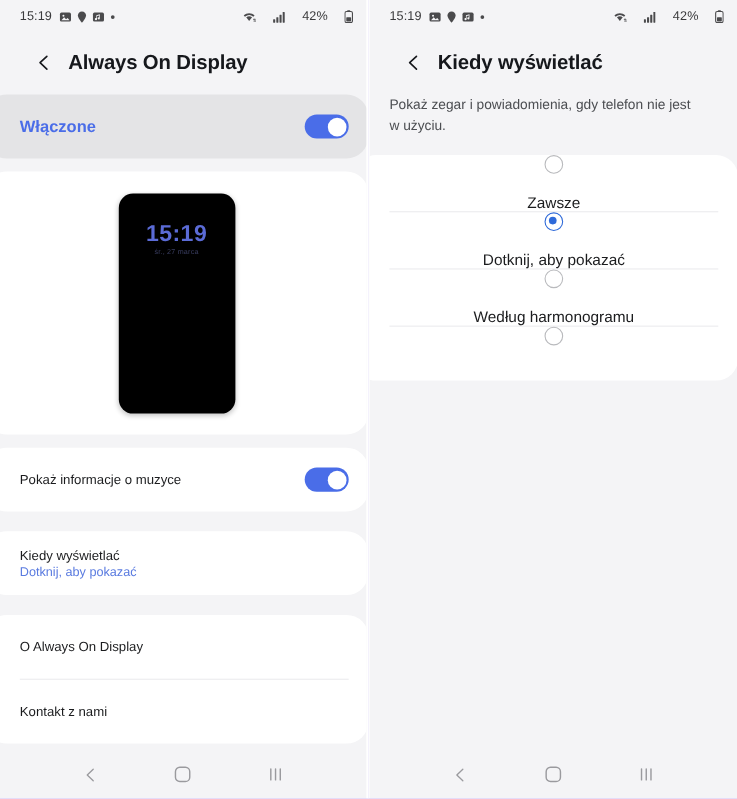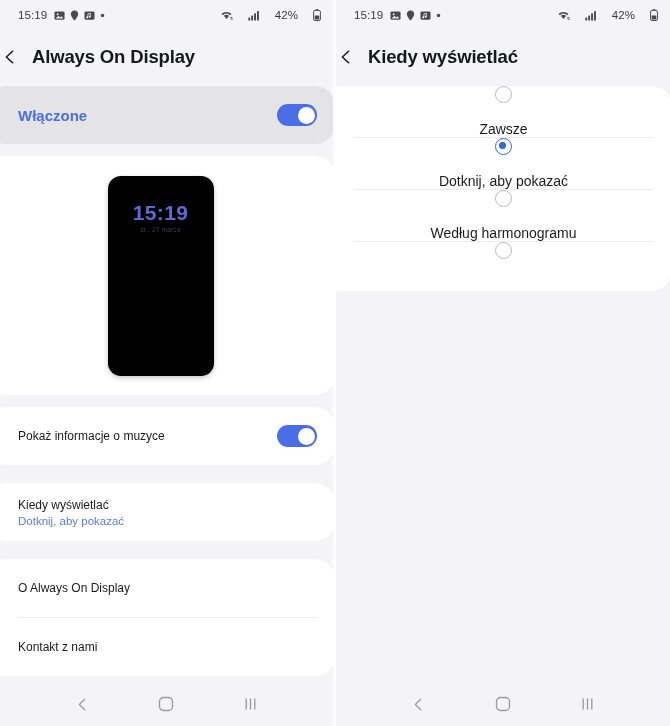--- a/index.html
+++ b/index.html
@@ -49,21 +49,21 @@
   .sb-ico   { display: inline-flex; align-items: center; justify-content: center; }
   .sb-ico svg { display: block; }
   .sb-pct   { font-size: 11.5px; color: #3a3a3c; margin-left: 1px; }
 
   
   .titlebar {
     flex: 0 0 auto;
     display: flex;
     align-items: center;
     gap: 14px;
-    padding: 16px 18px 18px 2px;
+    padding: 16px 18px 18px 32px;
   }
   .back-chev {
     width: 16px; height: 16px;
     flex: 0 0 16px;
     display: block;
   }
   .title-text {
     font-size: 18.5px;
     font-weight: bold;
     color: #16181c;
@@ -429,20 +429,21 @@
 
     <div class="titlebar">
       <span class="back-chev">
         <svg width="16" height="16" viewBox="0 0 16 16">
             <path d="M10.6 2.2 L4.4 8 L10.6 13.8" fill="none" stroke="#16181c" stroke-width="1.5" stroke-linecap="round" stroke-linejoin="round"></path>
           </svg>
       </span>
       <span class="title-text">Kiedy wyświetlać</span>
     </div>
 
+    <div class="description">Pokaż zegar i powiadomienia, gdy telefon nie jest w użyciu.</div>
 
     <div class="card">
       <div class="radio-row">
         <span class="radio"></span>
         <span class="radio-label">Zawsze</span>
       </div>
       <div class="divider"></div>
       <div class="radio-row">
         <span class="radio checked"></span>
         <span class="radio-label">Dotknij, aby pokazać</span>

